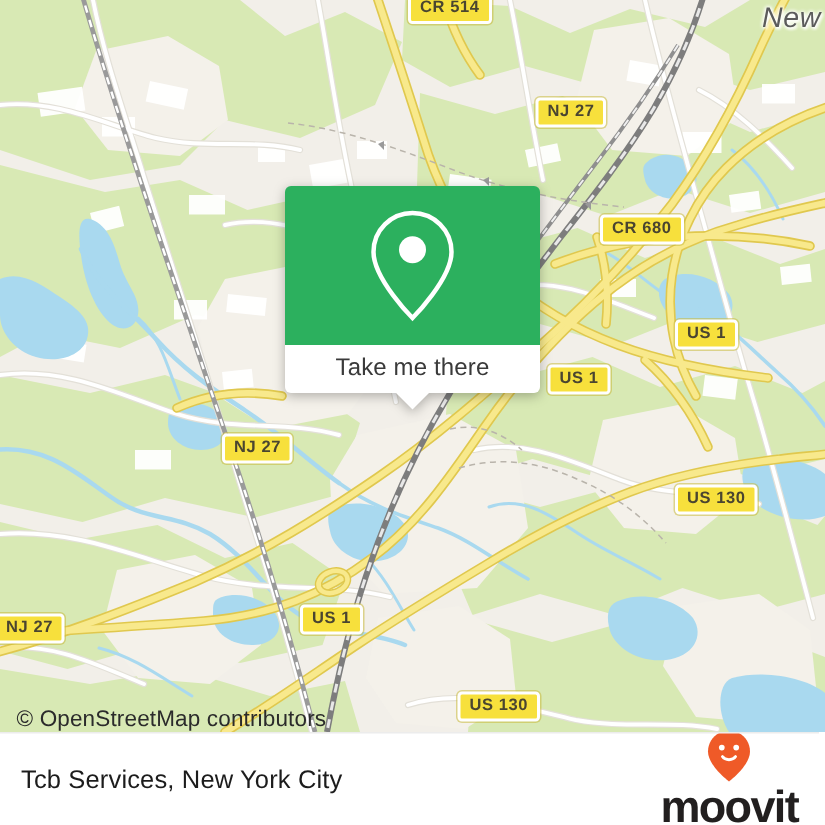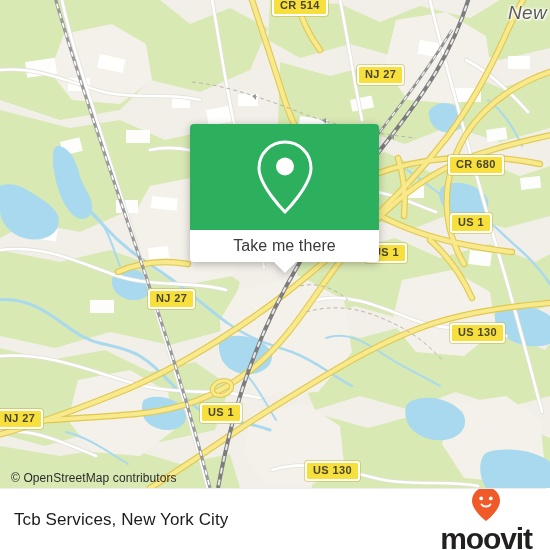--- a/index.html
+++ b/index.html
@@ -15,21 +15,21 @@
   #map-area {
     position:absolute; left:0; top:0; width:550px; height:488px;
     overflow:hidden;
     background:#f2efe9;
   }
   .map-svg { position:absolute; left:0; top:0; }
 
   
   #attribution {
     position:absolute; left:11px; top:471px;
-    font-size:12px; color:#2b2b2b; letter-spacing:.1px;
+    font-size:15px; color:#2b2b2b; letter-spacing:.1px;
     z-index:40; white-space:nowrap;
   }
 
   
   .shield {
     position:absolute; z-index:30;
     background:#f7e03c;
     border:2px solid #ffffff;
     border-radius:3px;
     color:#4a4530;
@@ -45,21 +45,21 @@
   .city-label {
     position:absolute; z-index:31;
     color:#5b5b5b; font-size:19px; letter-spacing:.4px;
     text-shadow:0 0 3px #fff,0 0 3px #fff,0 0 3px #fff,1px 1px 2px #fff;
     white-space:nowrap;
   }
 
   
   #popup-card {
     position:absolute; left:190px; top:124px;
-    width:189px; z-index:35;
+    width:170px; z-index:35;
     filter:drop-shadow(0 2px 4px rgba(0,0,0,.28));
   }
   #popup-head {
     height:106px;
     background:#2cb05e;
     border-radius:4px 4px 0 0;
     display:flex; align-items:center; justify-content:center;
   }
   #popup-foot {
     height:32px; background:#ffffff;
@@ -330,21 +330,21 @@
 
   <div id="attribution">© OpenStreetMap contributors</div>
 
   <div id="city-labels">
       <div class="city-label" style="left: 508px; top: 2px; font-style: italic;">New</div>
     </div>
 
   <div id="shield-layer">
       <div class="shield" style="left: 272px; top: -4px;">CR 514</div>
       <div class="shield" style="left: 357px; top: 65px;">NJ 27</div>
-      <div class="shield" style="left: 400px; top: 155px; margin-left: 48px;">CR 680</div>
+      <div class="shield" style="left: 400px; top: 143px;">CR 680</div>
       <div class="shield" style="left: 450px; top: 213px;">US 1</div>
       <div class="shield" style="left: 365px; top: 243px;">US 1</div>
       <div class="shield" style="left: 148px; top: 289px;">NJ 27</div>
       <div class="shield" style="left: 450px; top: 323px;">US 130</div>
       <div class="shield" style="left: -4px; top: 409px;">NJ 27</div>
       <div class="shield" style="left: 200px; top: 403px;">US 1</div>
       <div class="shield" style="left: 305px; top: 461px;">US 130</div>
     </div>
 
   <div id="popup-card">

